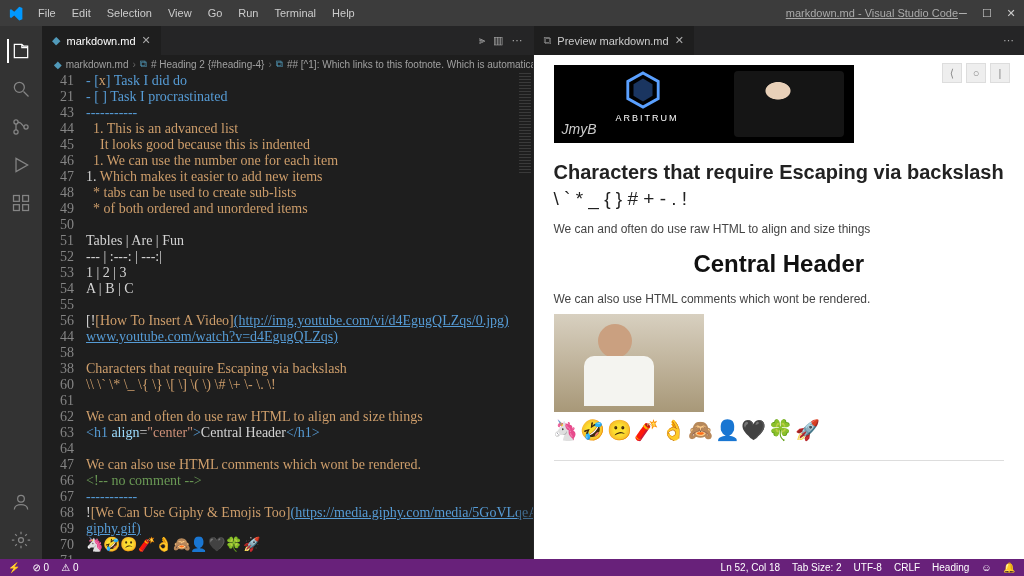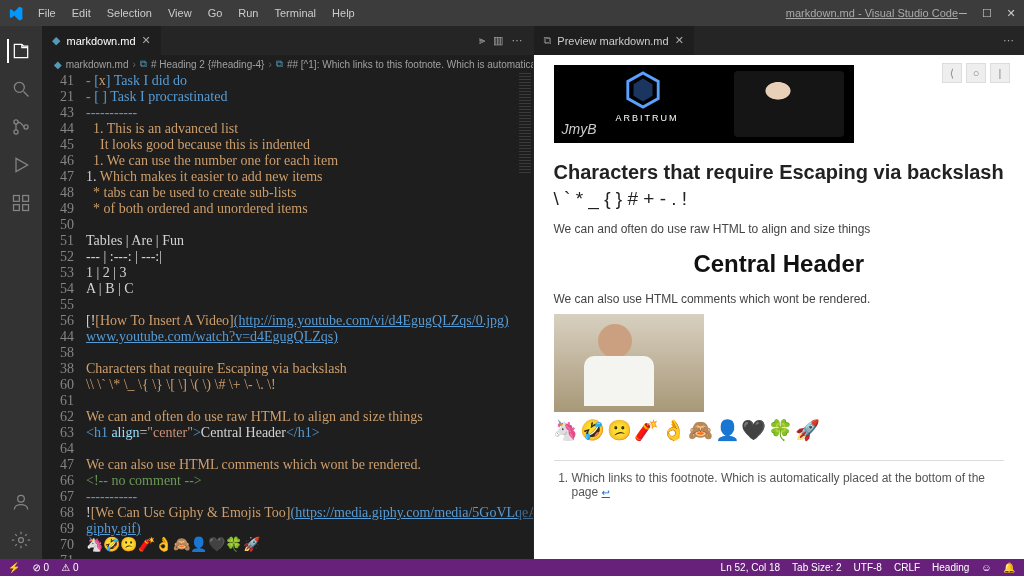--- a/index.html
+++ b/index.html
@@ -244,23 +244,20 @@
         <div class="person"></div>
       </div>
       <h2>Characters that require Escaping via backslash</h2>
       <div class="escline">\ ` * _ { } # + - . !</div>
       <p>We can and often do use raw HTML to align and size things</p>
       <h1 class="center">Central Header</h1>
       <p>We can also use HTML comments which wont be rendered.</p>
       <div class="gif"></div>
       <div class="emojis">🦄🤣😕🧨👌🙈👤🖤🍀🚀</div>
       <hr>
-      <ol>
-        <li><span>Which links to this footnote. Which is automatically placed at the bottom of the page</span> <a href="#">↩</a></li>
-      </ol>
     </div>
   </div>
 
 </div>
 
 <div class="statusbar">
   <span>⚡</span>
   <span>⊘ 0</span>
   <span>⚠ 0</span>
   <span class="flex"></span>

